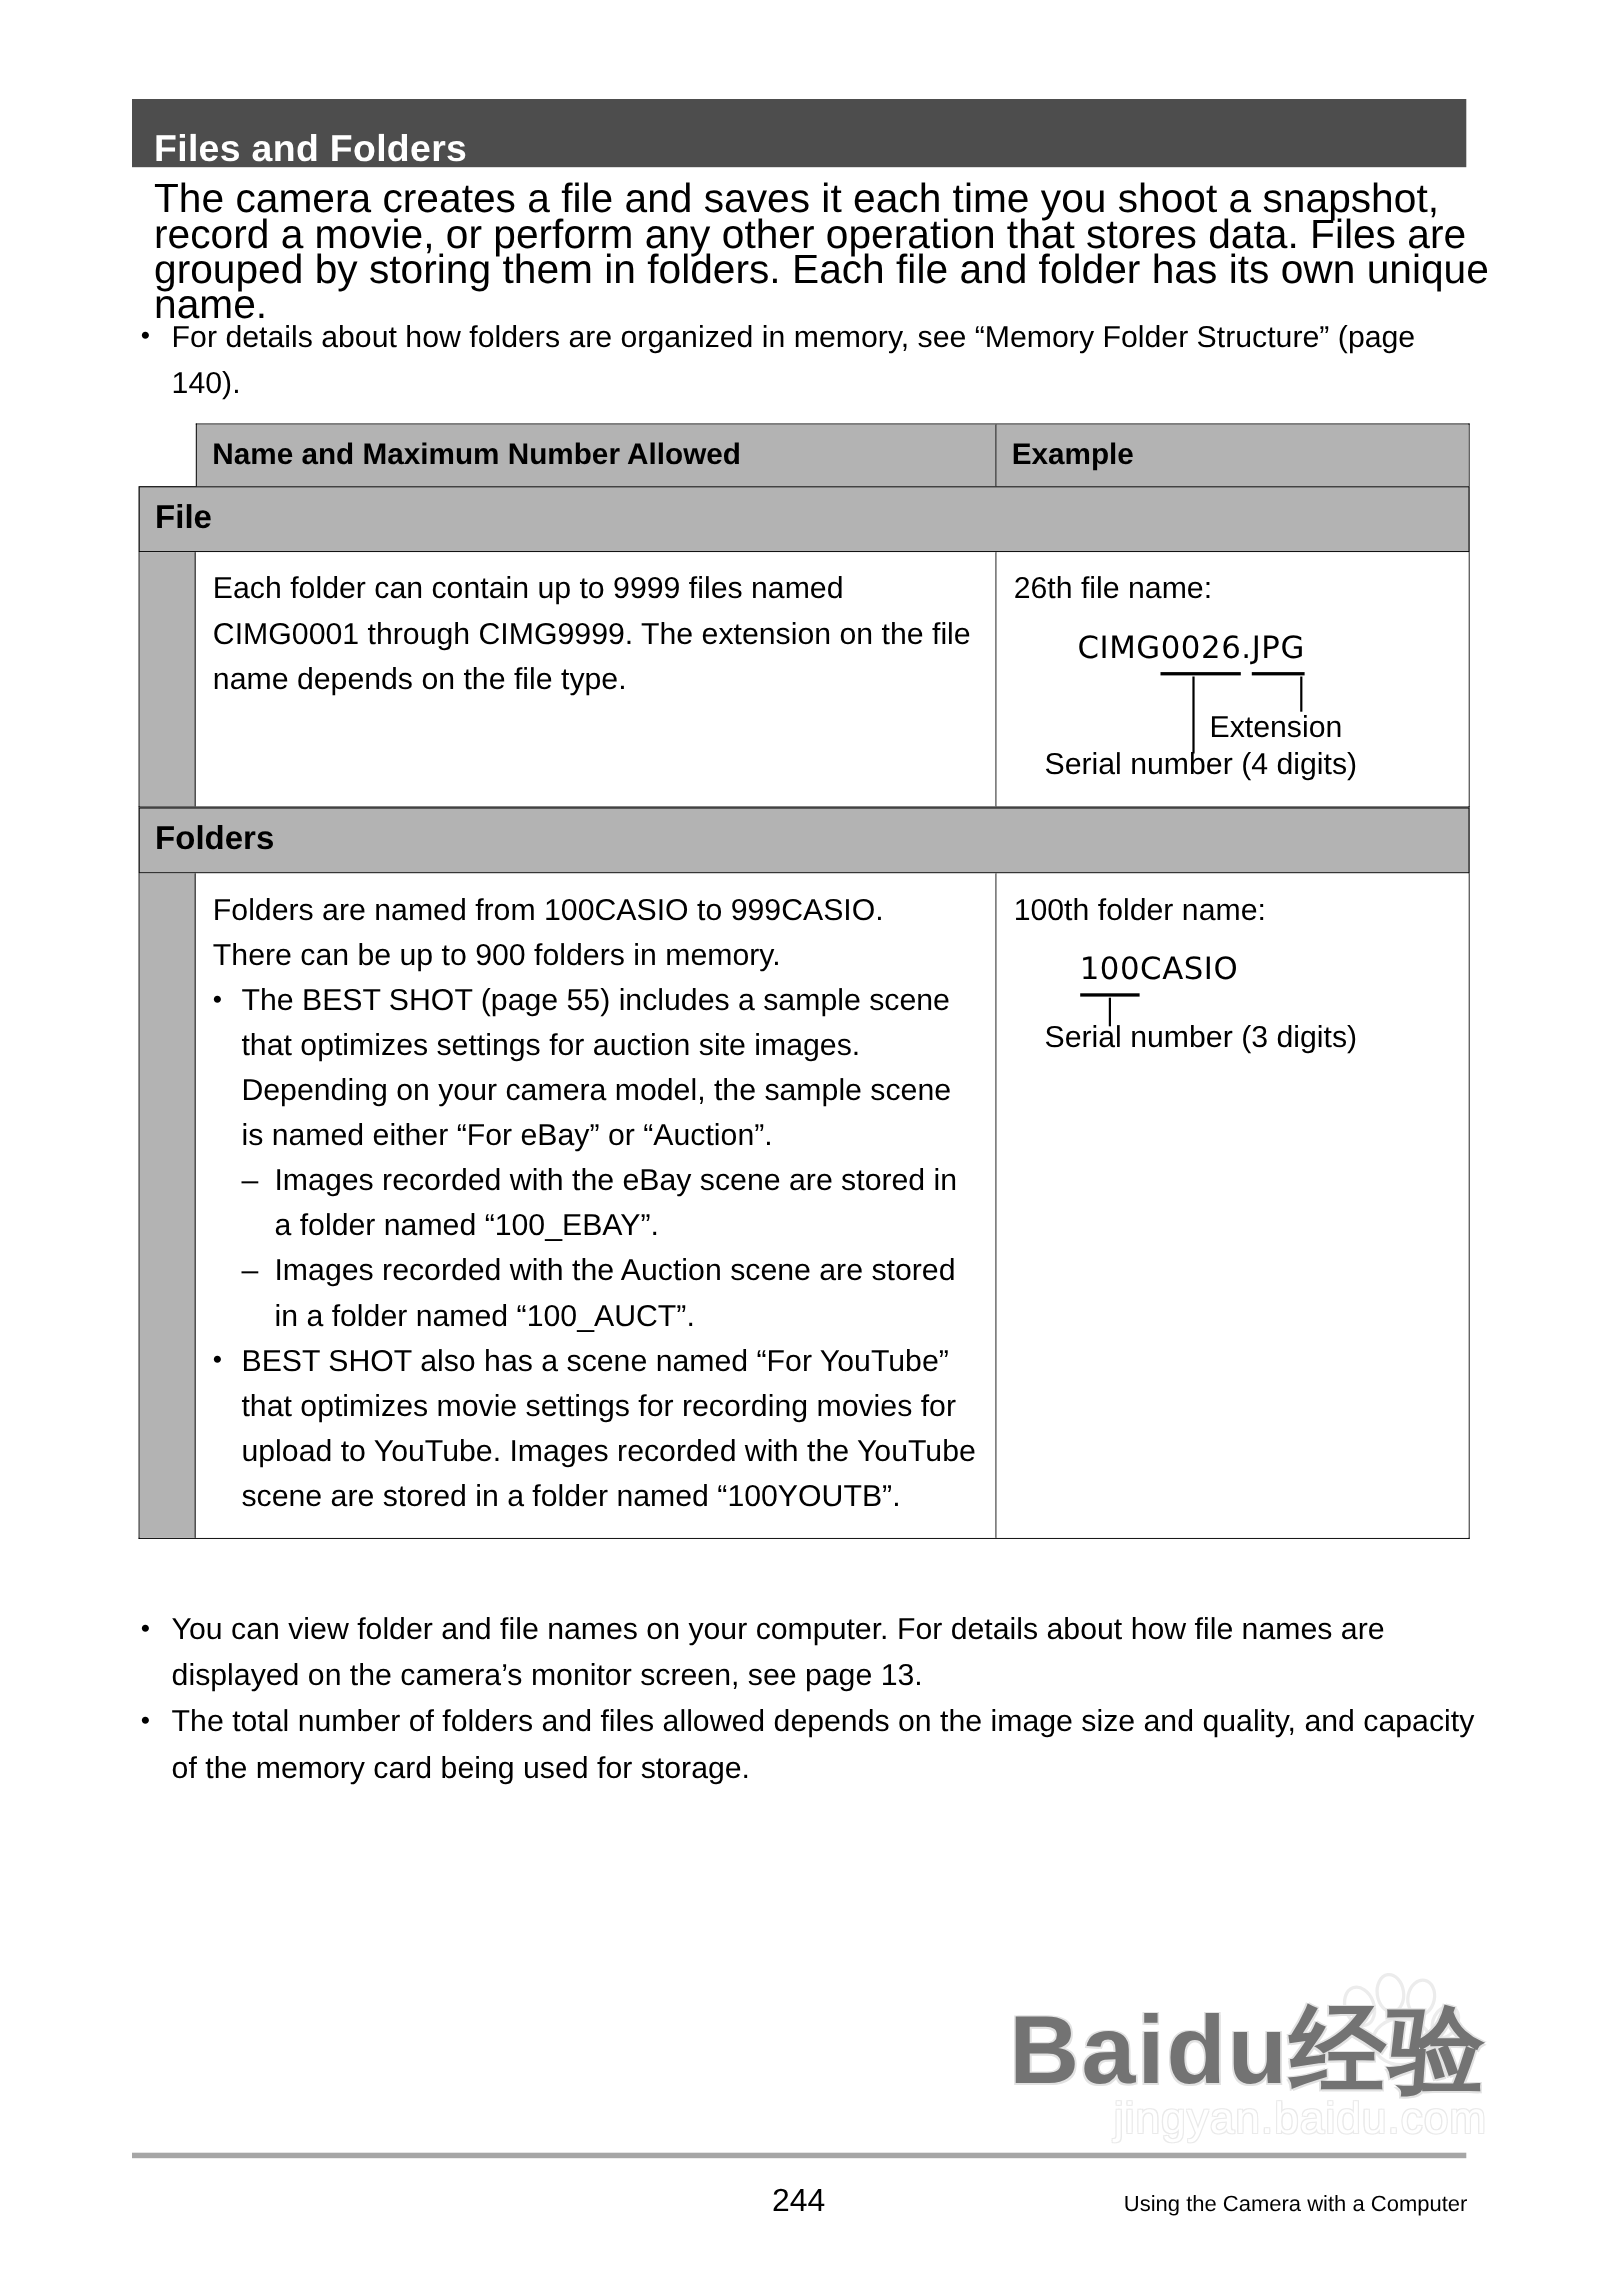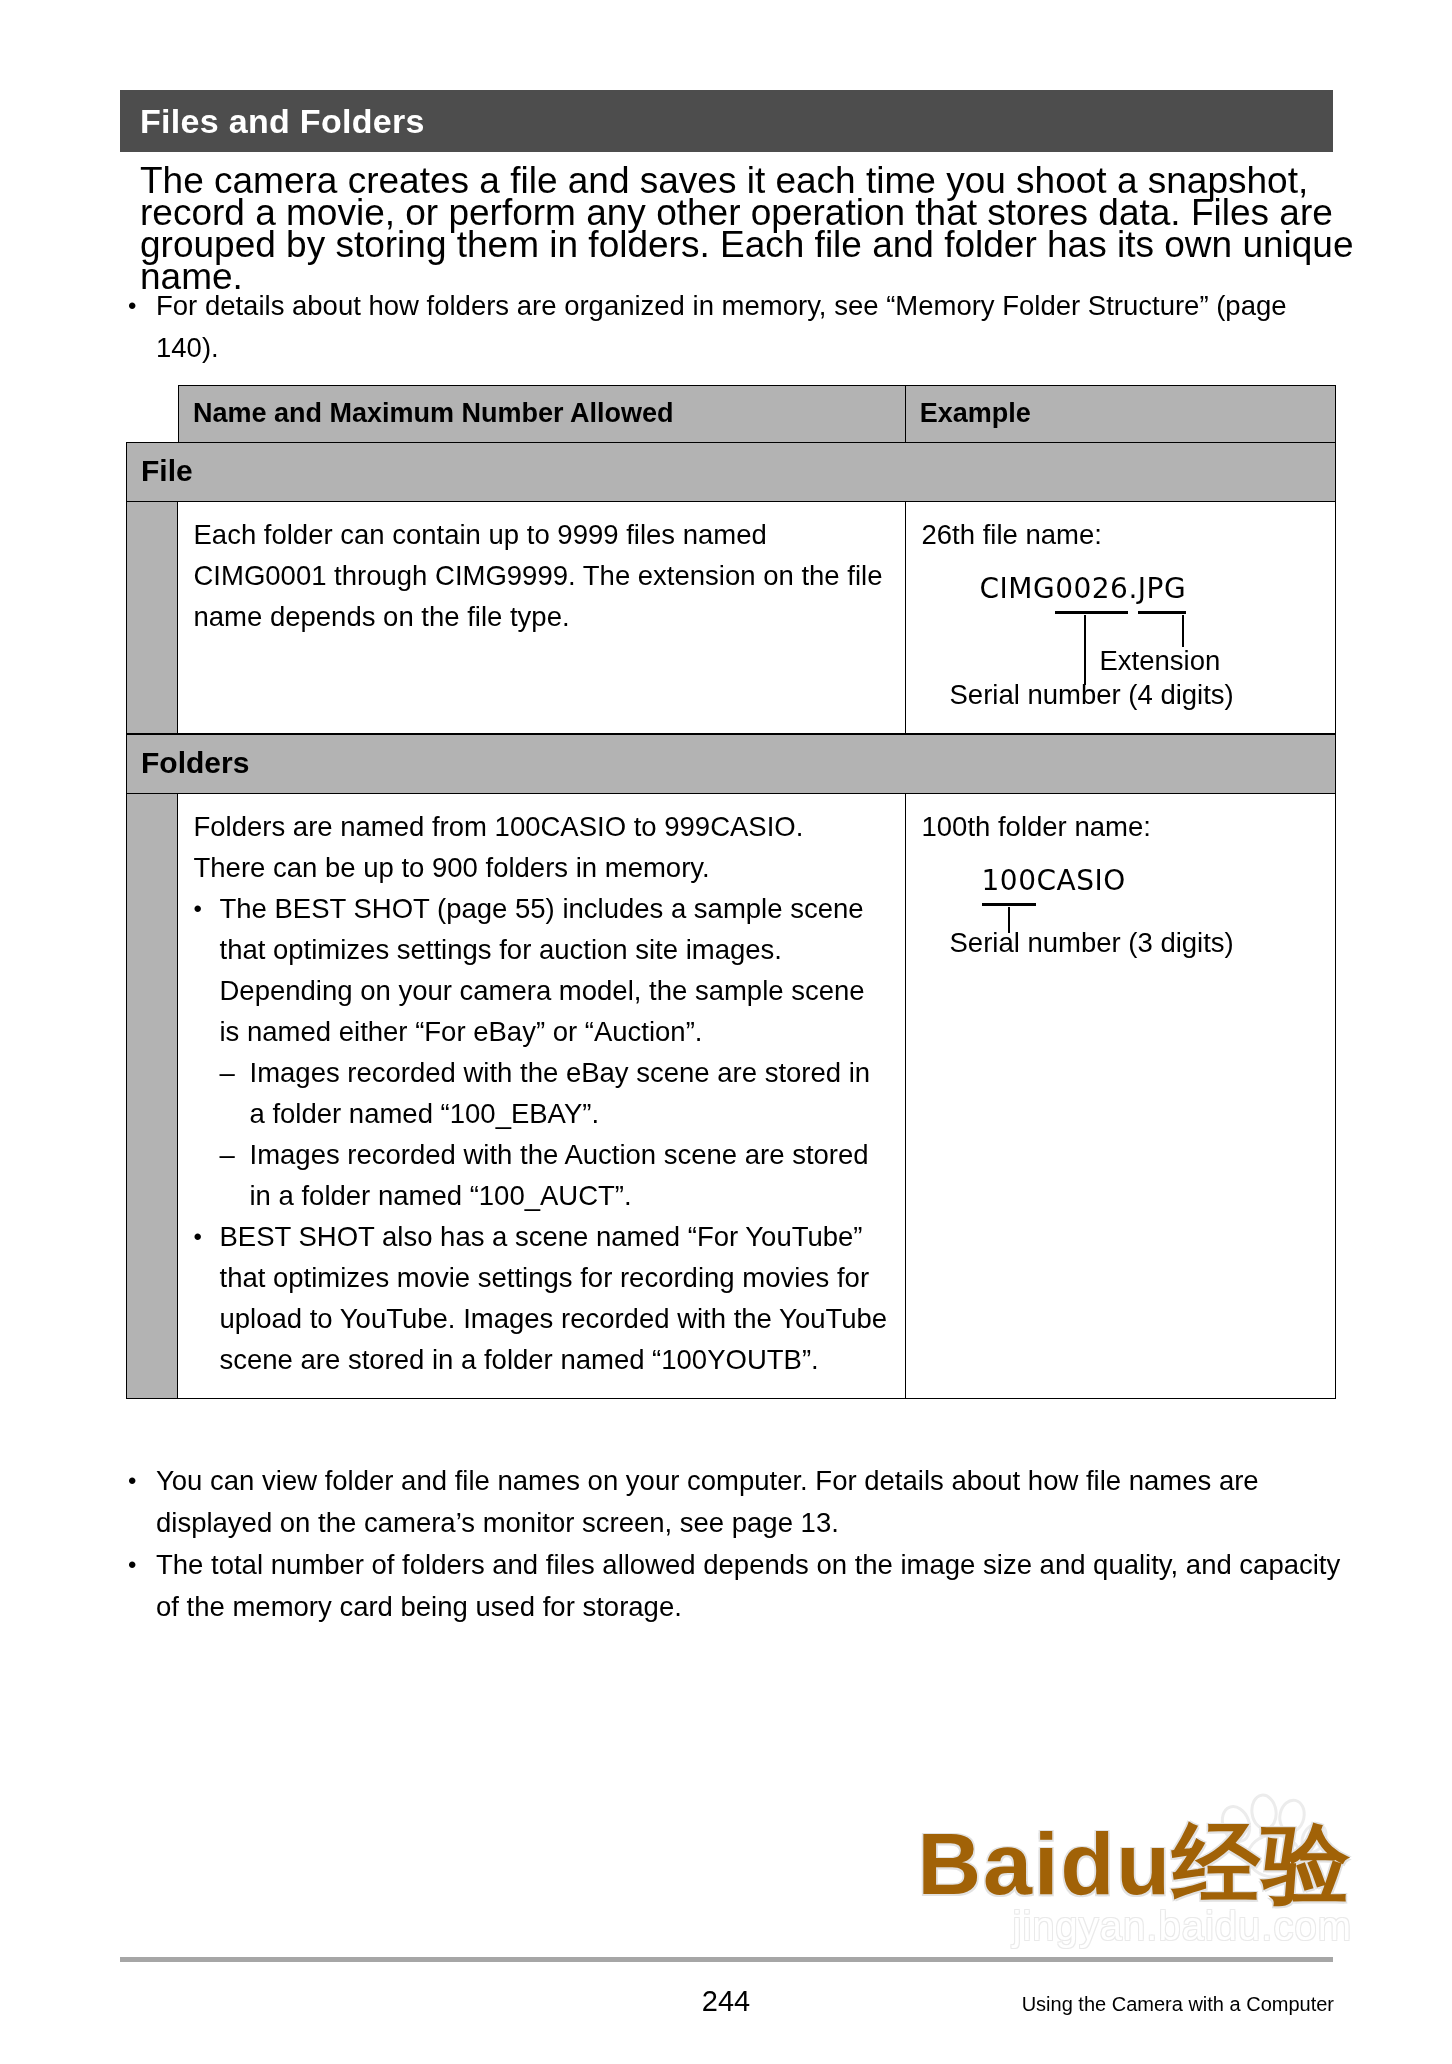--- a/index.html
+++ b/index.html
@@ -23,21 +23,21 @@
 
   
   .section-bar {
     position: absolute;
     left: 120px;
     top: 90px;
     width: 1213px;
     height: 62px;
     background: #4d4d4d;
     display: flex;
-    align-items: center;
+    align-items: flex-end;
   }
   .section-bar .title {
     color: #ffffff;
     font-size: 34px;
     font-weight: bold;
     letter-spacing: 0.3px;
     padding-left: 20px;
     line-height: 1;
   }
 
@@ -237,21 +237,21 @@
   .watermark {
     position: absolute;
     right: 100px;
     top: 1820px;
     pointer-events: none;
     user-select: none;
   }
   .wm-main {
     font-size: 88px;
     font-weight: bold;
-    color: #a16207;
+    color: #737373;
     letter-spacing: 2px;
     text-shadow:
       -1.5px -1.5px 0 #e2e2e2,
        1.5px -1.5px 0 #e2e2e2,
       -1.5px  1.5px 0 #e2e2e2,
        1.5px  1.5px 0 #e2e2e2;
     line-height: 1;
     white-space: nowrap;
   }
   .wm-sub {

